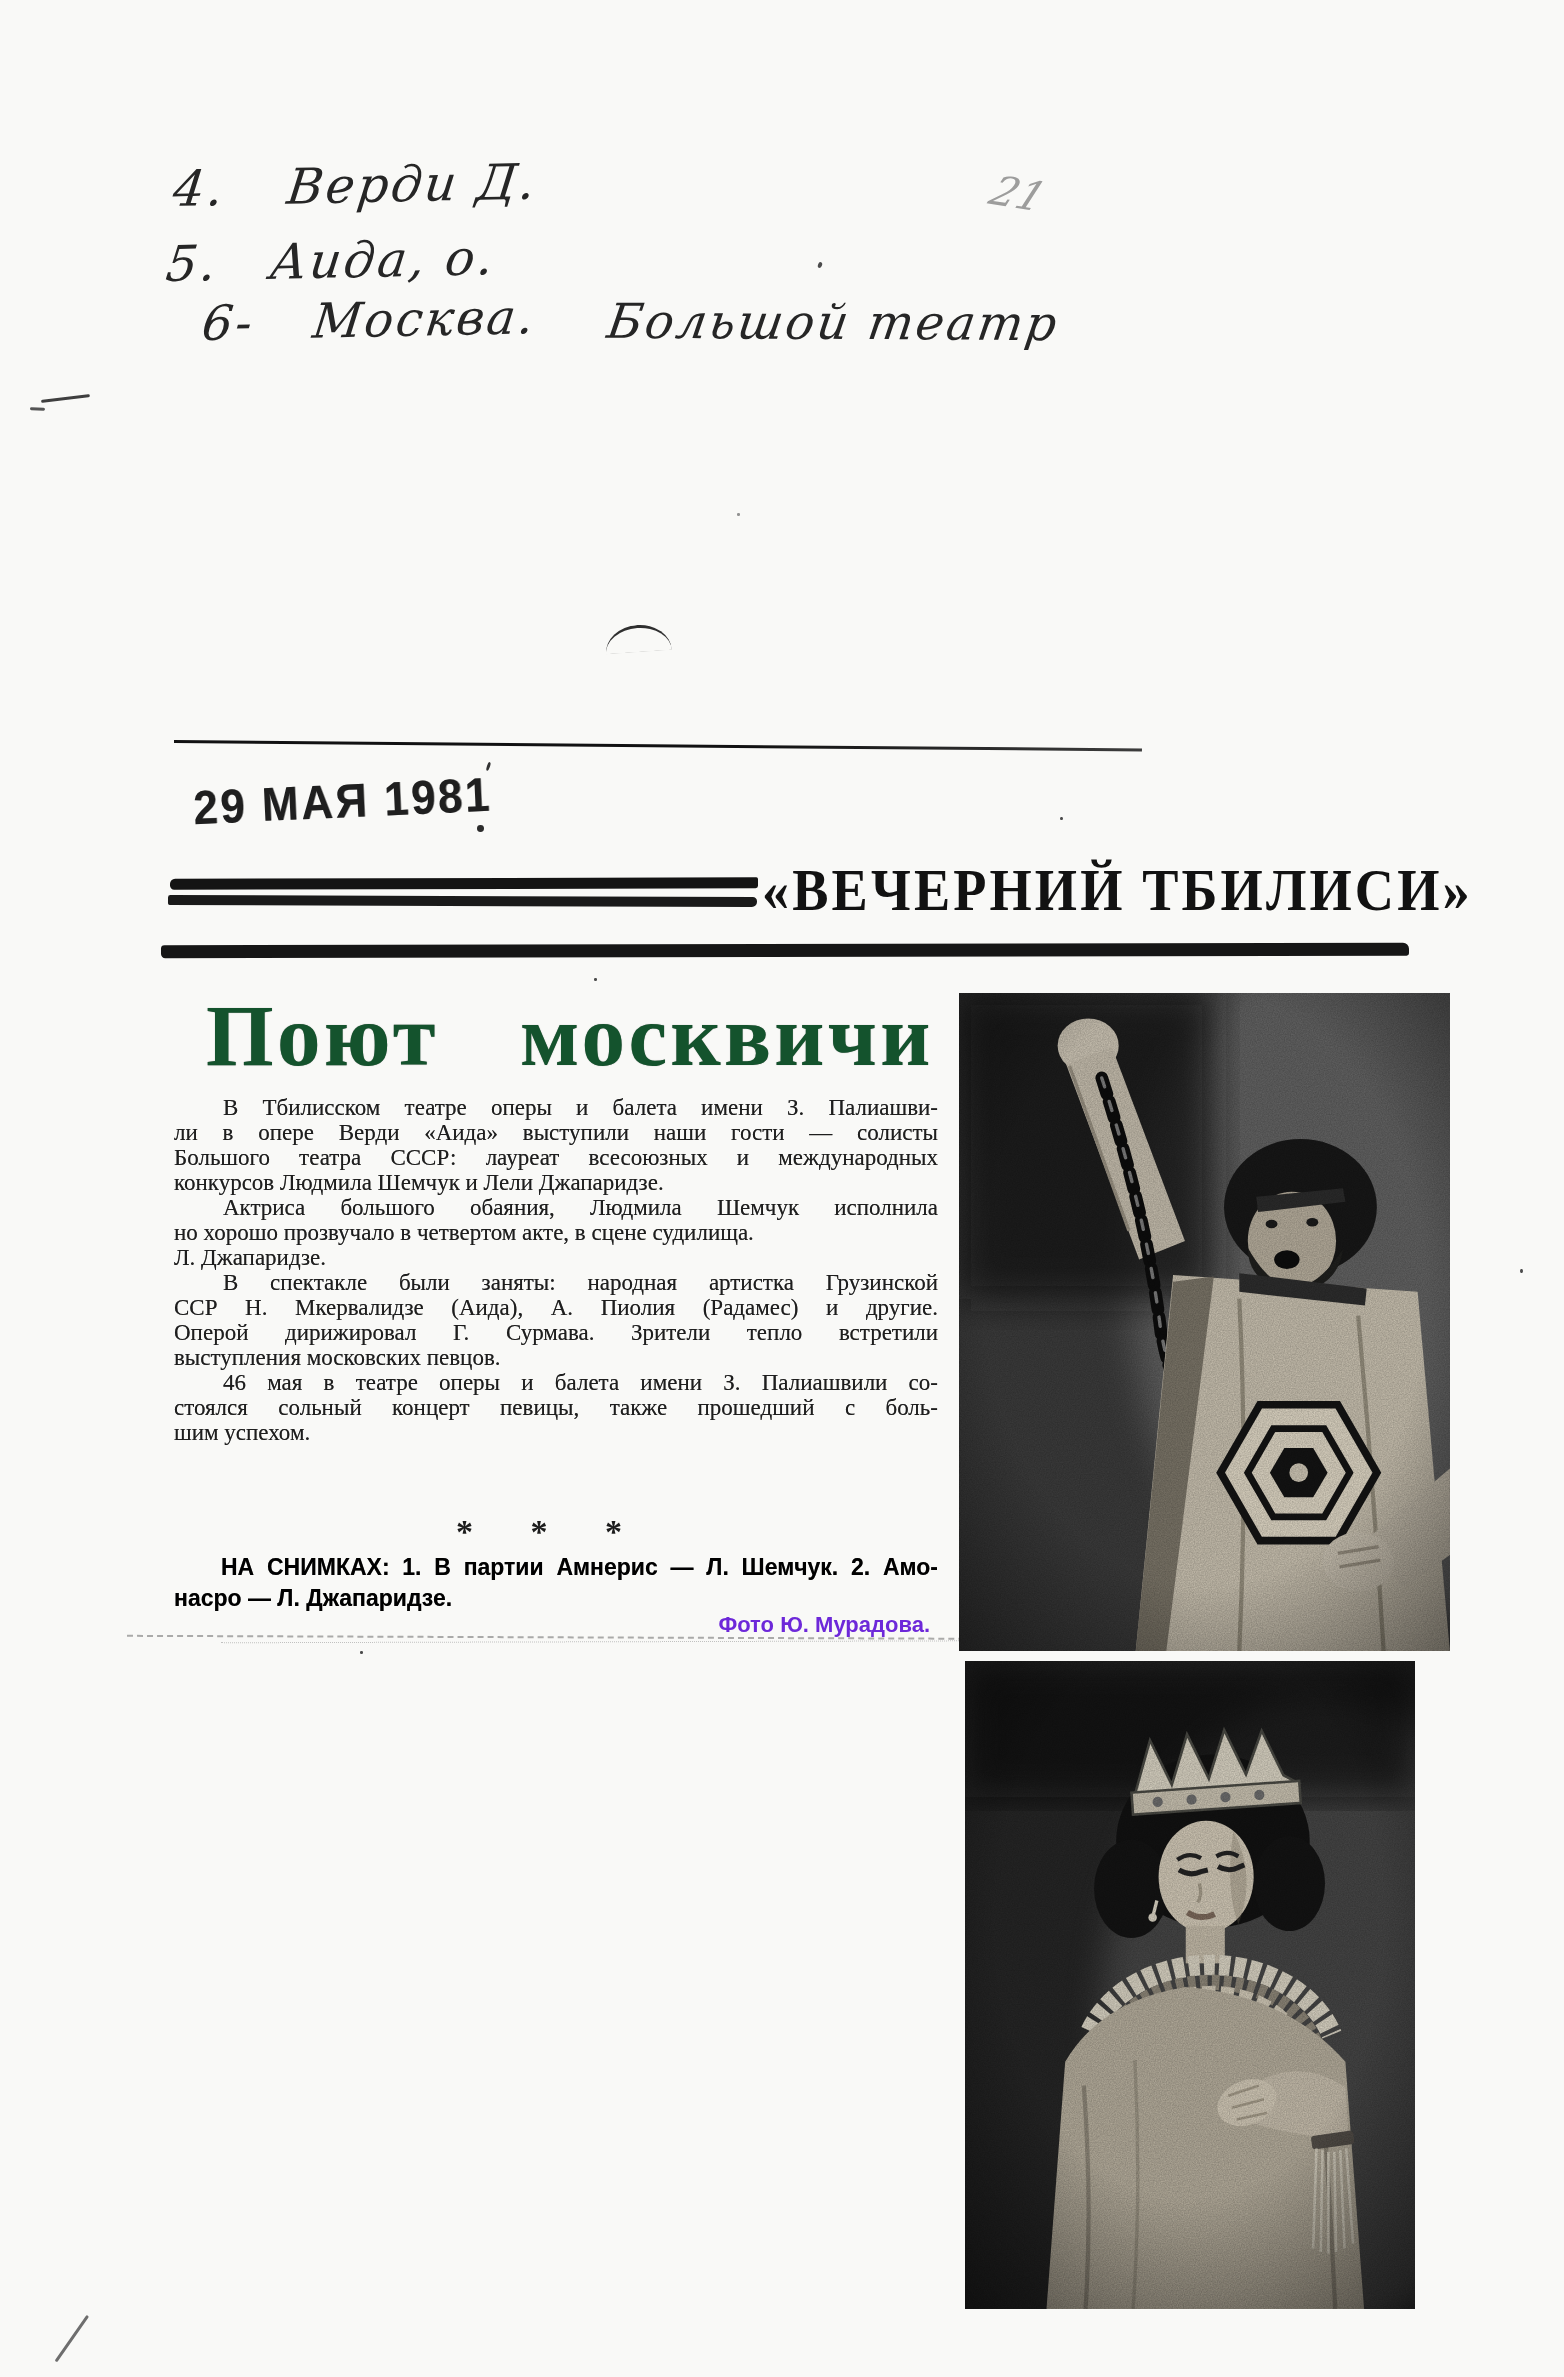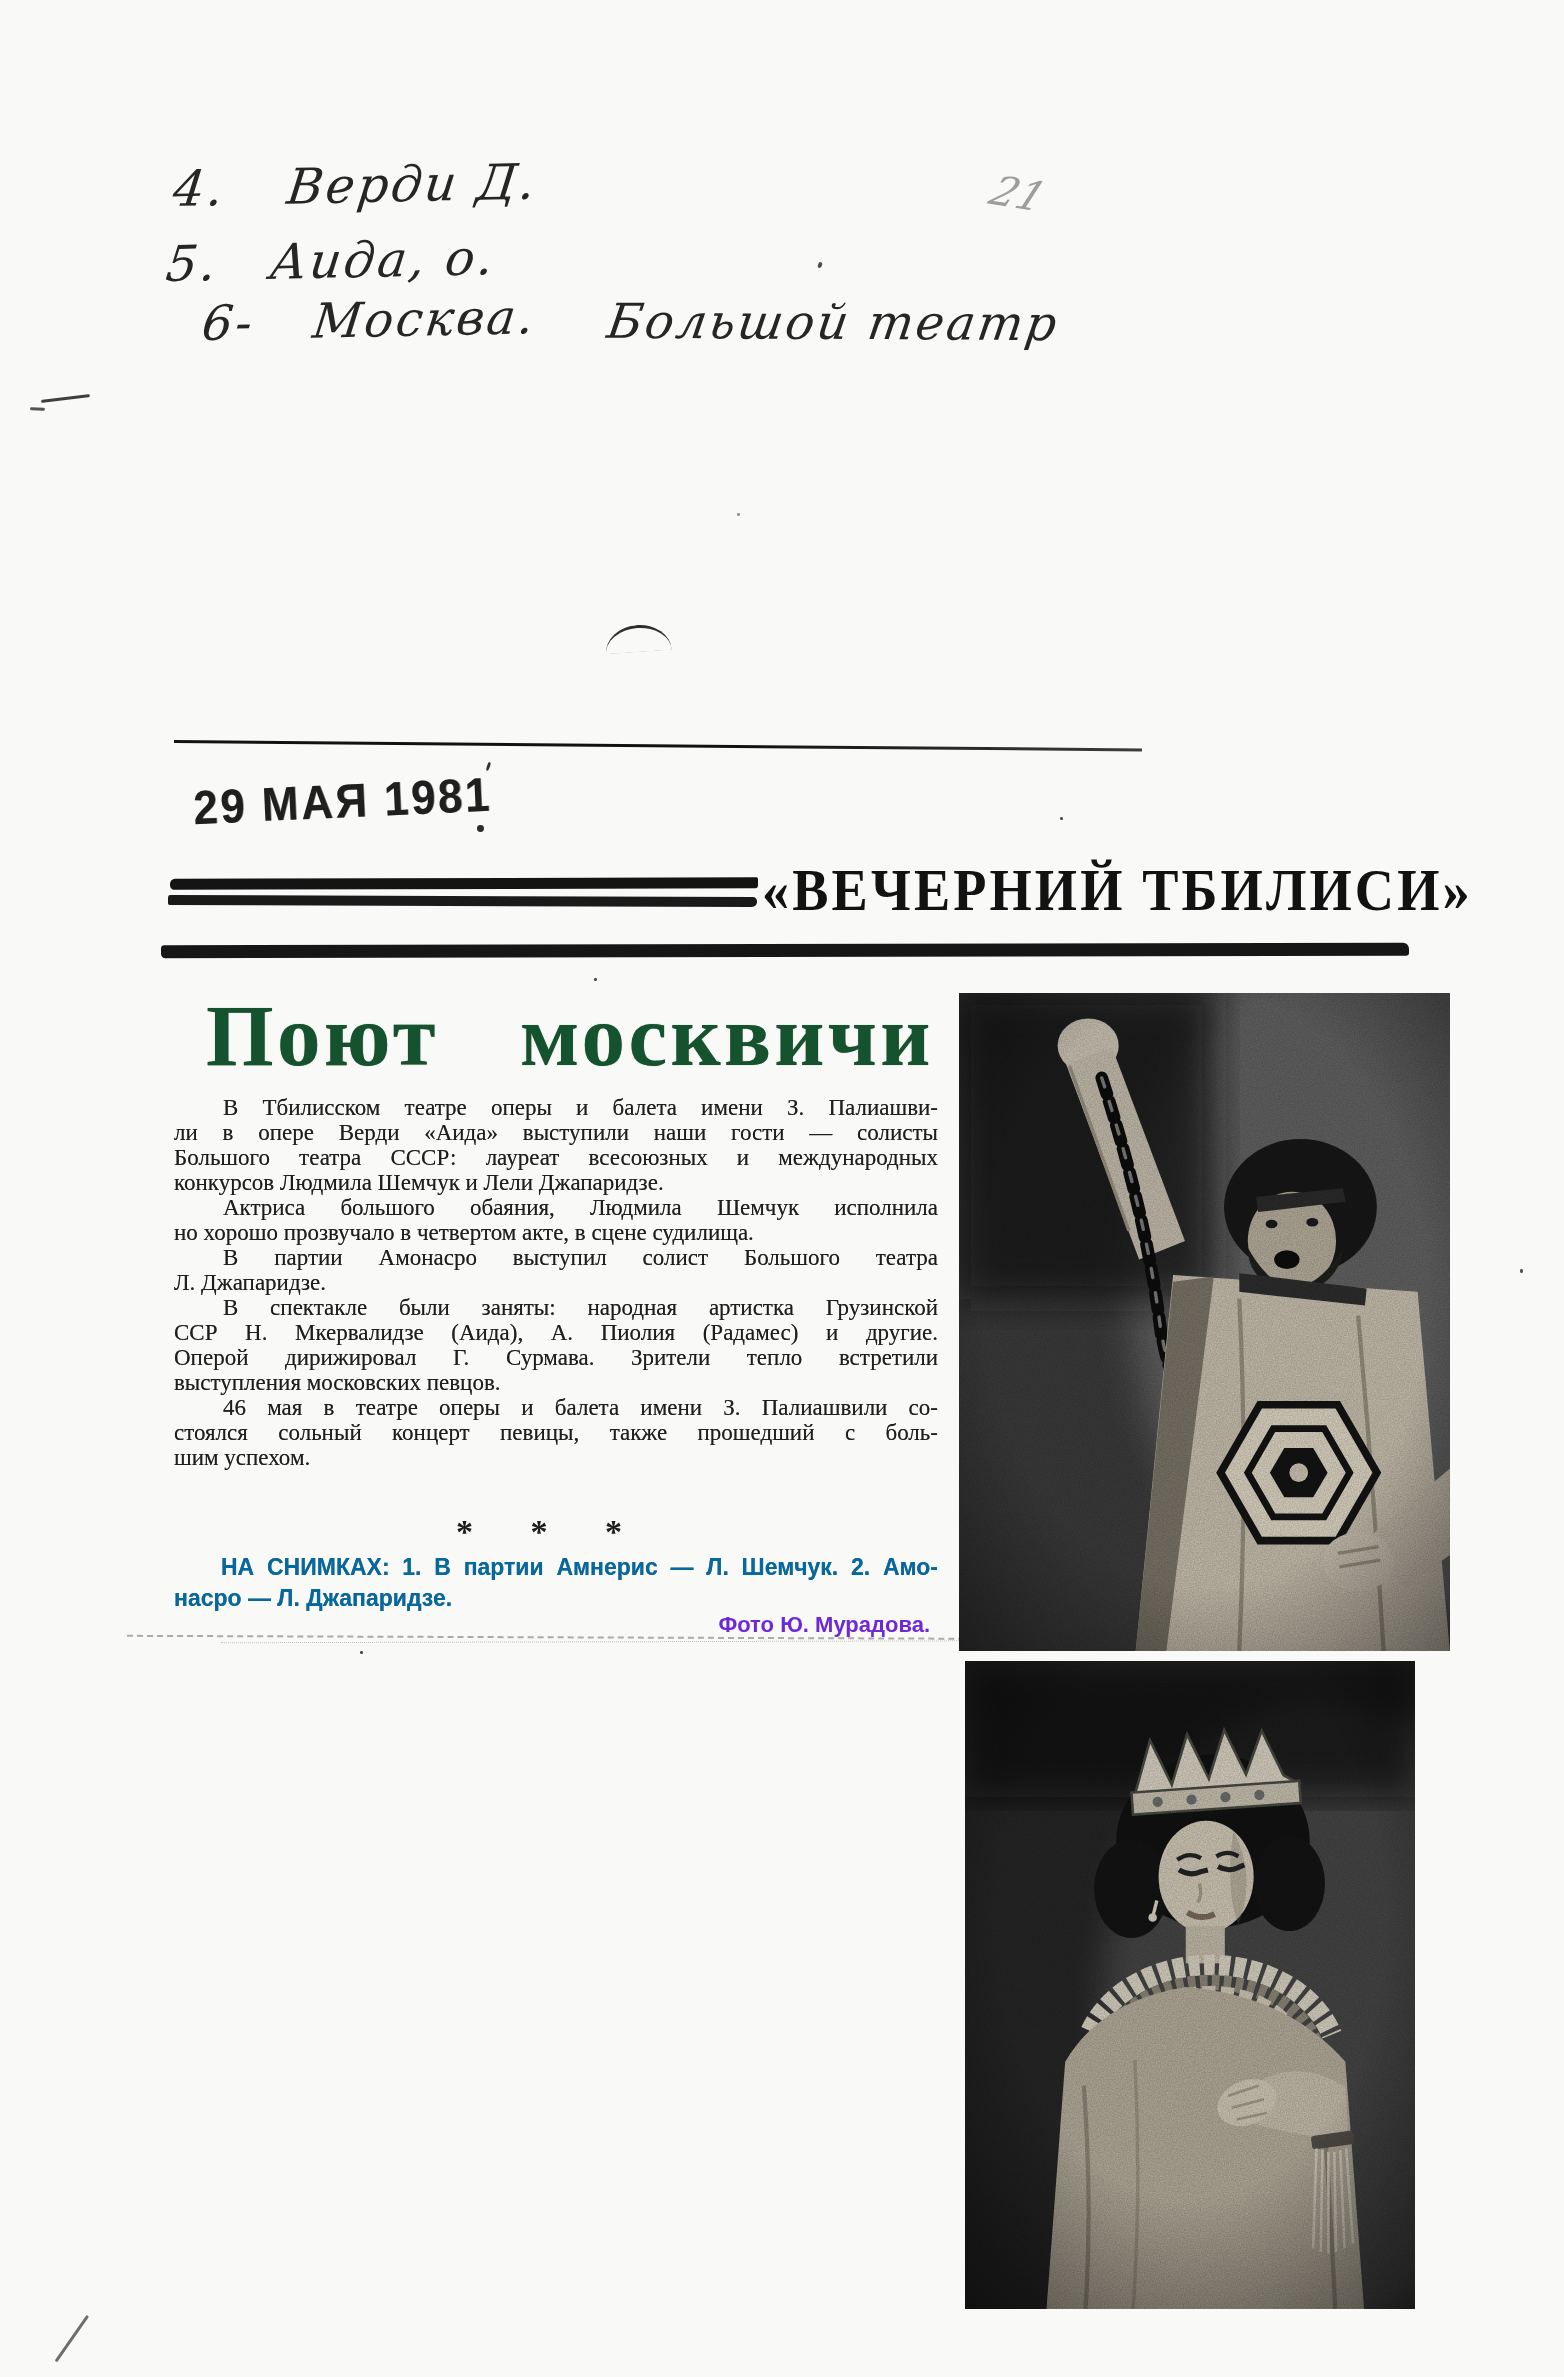--- a/index.html
+++ b/index.html
@@ -54,21 +54,21 @@
   .body-col{position:absolute;left:174px;top:1095px;width:764px;
     font-size:23px;line-height:25px;color:#1e1e1e;text-shadow:0 0 0.4px rgba(20,20,20,.6);}
   .bodyline{text-align:justify;text-align-last:justify;font-family:Liberation Serif, serif;}
   .bodyline.lastline{text-align-last:left;}
   .bodyline.indent{text-indent:49px;}
   .separator{position:absolute;left:174px;top:1513px;width:730px;text-align:center;
     font-size:34px;font-weight:700;word-spacing:49px;color:#1c1c1c;}
   
   .caption{position:absolute;left:174px;top:1552px;width:764px;
     font-family:"Liberation Sans",sans-serif;font-weight:700;font-size:23px;line-height:31px;
-    color:#0369a1;text-shadow:0 0 0.5px rgba(10,10,10,.55);}
+    color:#000000;text-shadow:0 0 0.5px rgba(10,10,10,.55);}
   .cap1{text-align:justify;text-align-last:justify;text-indent:47px;}
   .credit{position:absolute;left:174px;top:1612px;width:756px;text-align:right;
     font-family:"Liberation Sans",sans-serif;font-weight:700;font-size:22px;color:#6d28d9;}
   .rule-a{position:absolute;left:127px;top:1637px;width:1248px;border-top:2.5px dashed #6a6a6a;
     opacity:.55;transform:rotate(.2deg);}
   .rule-b{position:absolute;left:221px;top:1641px;width:976px;border-top:1.7px dotted #8a8a8a;
     opacity:.5;transform:rotate(-.15deg);}
   
   .photo{position:absolute;overflow:hidden;background:#2a2a2a;}
   .photo svg{display:block;}
@@ -118,21 +118,20 @@
   <div class="mast-bigbar"></div>
 
   <div class="headline">Поют москвичи</div>
   <div class="body-col">
       <div class="bodyline indent">В Тбилисском театре оперы и балета имени З. Палиашви-</div>
       <div class="bodyline">ли в опере Верди «Аида» выступили наши гости — солисты</div>
       <div class="bodyline">Большого театра СССР: лауреат всесоюзных и международных</div>
       <div class="bodyline lastline">конкурсов Людмила Шемчук и Лели Джапаридзе.</div>
       <div class="bodyline indent">Актриса большого обаяния, Людмила Шемчук исполнила</div>
       <div class="bodyline lastline">но хорошо прозвучало в четвертом акте, в сцене судилища.</div>
-      <div class="bodyline indent">В партии Амонасро выступил солист  Большого  театра</div>
       <div class="bodyline lastline">Л. Джапаридзе.</div>
       <div class="bodyline indent">В спектакле были заняты: народная артистка Грузинской</div>
       <div class="bodyline">ССР Н. Мкервалидзе (Аида), А. Пиолия (Радамес) и другие.</div>
       <div class="bodyline">Оперой дирижировал Г. Сурмава. Зрители тепло встретили</div>
       <div class="bodyline lastline">выступления московских певцов.</div>
       <div class="bodyline indent">46 мая в театре оперы и балета имени З. Палиашвили со-</div>
       <div class="bodyline">стоялся сольный концерт певицы, также  прошедший с боль-</div>
       <div class="bodyline lastline">шим успехом.</div>
     </div>
   <div class="separator">* * *</div>

